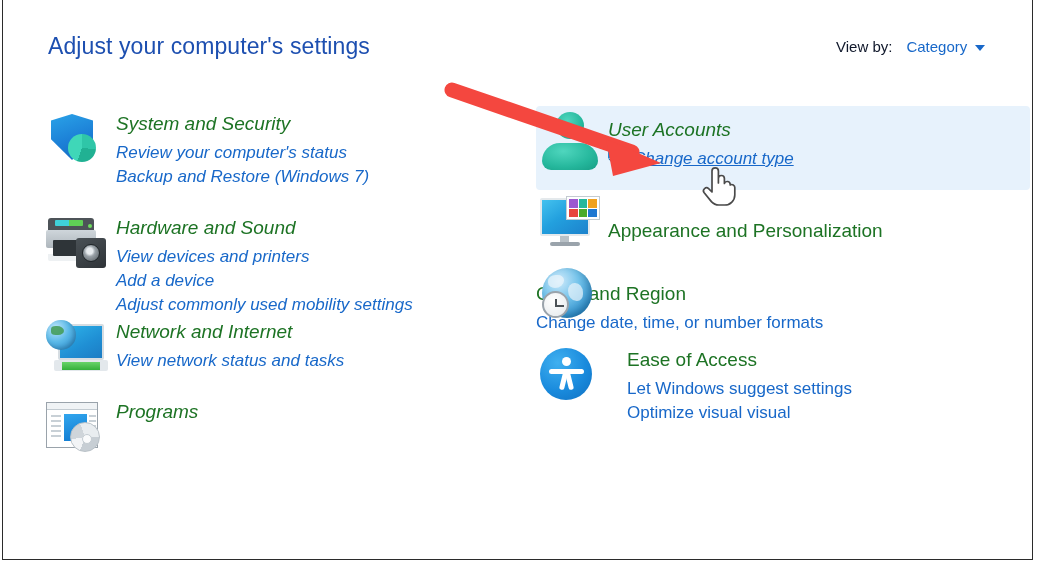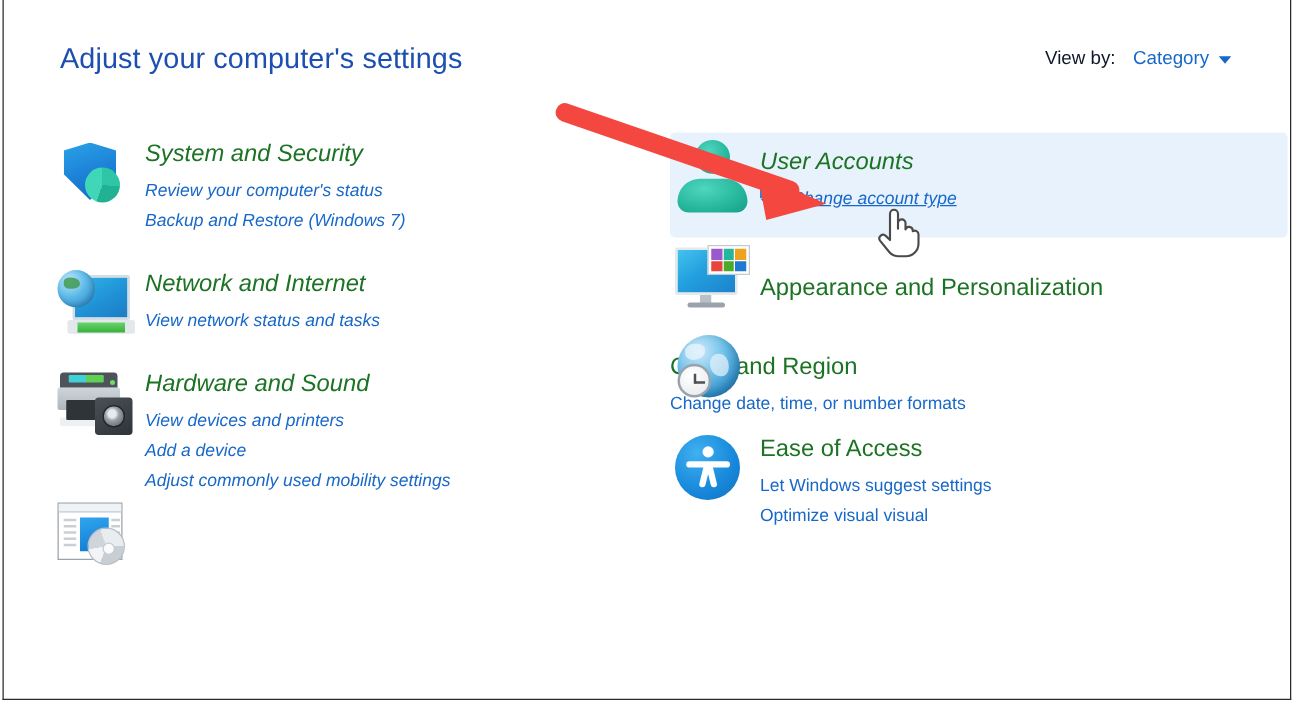--- a/index.html
+++ b/index.html
@@ -55,21 +55,21 @@
     width: 64px; min-width: 64px; height: 60px;
     position: relative; margin-right: 8px;
   }
   .cat-body { padding-top: 2px; }
   .cat-title {
     font-size: 19px; color: #1d7324; font-weight: 400;
     line-height: 24px; margin-bottom: 5px; white-space: nowrap;
   }
   .cat-links { display: flex; flex-direction: column; gap: 1px; }
   .cat-link {
-    font-size: 14px; color: #1868c9; line-height: 23px;
+    font-size: 17px; color: #1868c9; line-height: 23px;
     white-space: nowrap; text-decoration: none; cursor: pointer;
     width: max-content;
   }
   .cat-link.hovered { text-decoration: underline; }
 
   
   .hl-band {
     position: absolute; left: 536px; top: 106px;
     width: 494px; height: 84px;
     background: #e7f2fc; border-radius: 4px;
@@ -291,37 +291,20 @@
         <div class="ico-shield">
             <div class="shield"></div>
             <div class="pie"></div>
           </div>
       </div>
       <div class="cat-body">
         <div class="cat-title">System and Security</div>
         <div class="cat-links">
           <span class="cat-link">Review your computer's status</span>
           <span class="cat-link">Backup and Restore (Windows 7)</span>
-        </div>
-      </div>
-    </div>
-
-    <div class="cat" style="height:80px;">
-      <div class="cat-icon">
-        <div class="ico-net">
-          <div class="screen"></div>
-            <div class="globe"></div>
-          <div class="base"></div>
-            <div class="bar"></div>
-        </div>
-      </div>
-      <div class="cat-body">
-        <div class="cat-title">Network and Internet</div>
-        <div class="cat-links">
-          <span class="cat-link">View network status and tasks</span>
         </div>
       </div>
     </div>
 
     <div class="cat" style="height:104px;">
       <div class="cat-icon">
         <div class="ico-hw">
           <div class="pbody"></div>
             <div class="ptop"></div>
             <div class="pslot"></div>
@@ -332,20 +315,37 @@
               <div class="spk-cone"></div>
             </div>
         </div>
       </div>
       <div class="cat-body">
         <div class="cat-title">Hardware and Sound</div>
         <div class="cat-links">
           <span class="cat-link">View devices and printers</span>
           <span class="cat-link">Add a device</span>
           <span class="cat-link">Adjust commonly used mobility settings</span>
+        </div>
+      </div>
+    </div>
+
+    <div class="cat" style="height:80px;">
+      <div class="cat-icon">
+        <div class="ico-net">
+          <div class="screen"></div>
+            <div class="globe"></div>
+          <div class="base"></div>
+            <div class="bar"></div>
+        </div>
+      </div>
+      <div class="cat-body">
+        <div class="cat-title">Network and Internet</div>
+        <div class="cat-links">
+          <span class="cat-link">View network status and tasks</span>
         </div>
       </div>
     </div>
 
     <div class="cat" style="height:80px;">
       <div class="cat-icon">
         <div class="ico-prg">
           <div class="win">
             <div class="titlebar"></div>
             <div class="ln" style="top:12px"></div>
@@ -355,20 +355,21 @@
             <div class="ln" style="top:32px"></div>
             <div class="ln" style="left:42px; top:12px; width:7px"></div>
             <div class="ln" style="left:42px; top:17px; width:7px"></div>
             <div class="ln" style="left:42px; top:22px; width:7px"></div>
             <div class="blue"></div>
           </div>
           <div class="disc"></div>
         </div>
       </div>
       <div class="cat-body">
+        <div class="cat-title">Programs</div>
       </div>
     </div>
 
   </div>
 
   <div class="col col-right">
 
     <div class="cat" style="height:84px;font-style:italic;">
       <div class="cat-icon">
         <div class="ico-user">
@@ -426,21 +427,21 @@
         </div>
       </div>
       <div class="cat-body">
         <div class="cat-title">Clock and Region</div>
         <div class="cat-links">
           <span class="cat-link">Change date, time, or number formats</span>
         </div>
       </div>
     </div>
 
-    <div class="cat" style="height:90px;">
+    <div class="cat" style="height:90px;gap:19px;">
       <div class="cat-icon">
         <div class="ico-ease">
           <div class="circle"></div>
             <div class="h"></div>
             <div class="arms"></div>
           <div class="leg1"></div>
             <div class="leg2"></div>
         </div>
       </div>
       <div class="cat-body">

